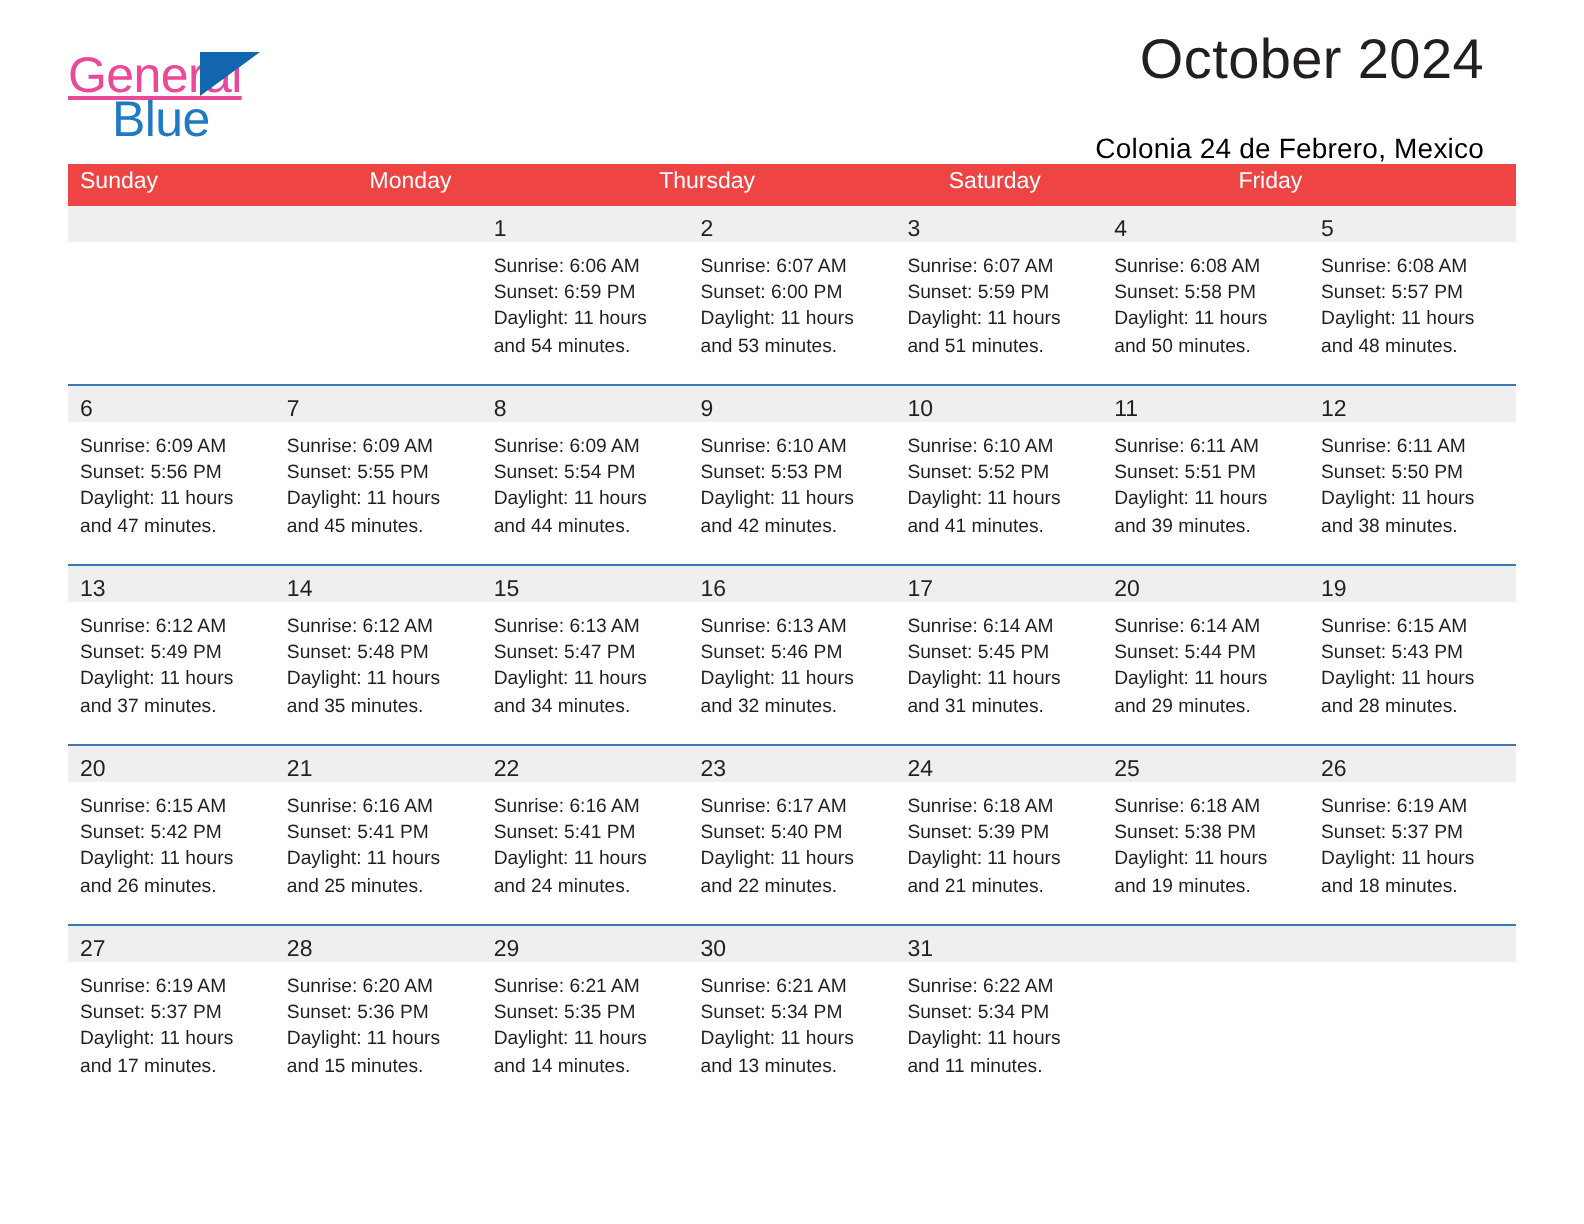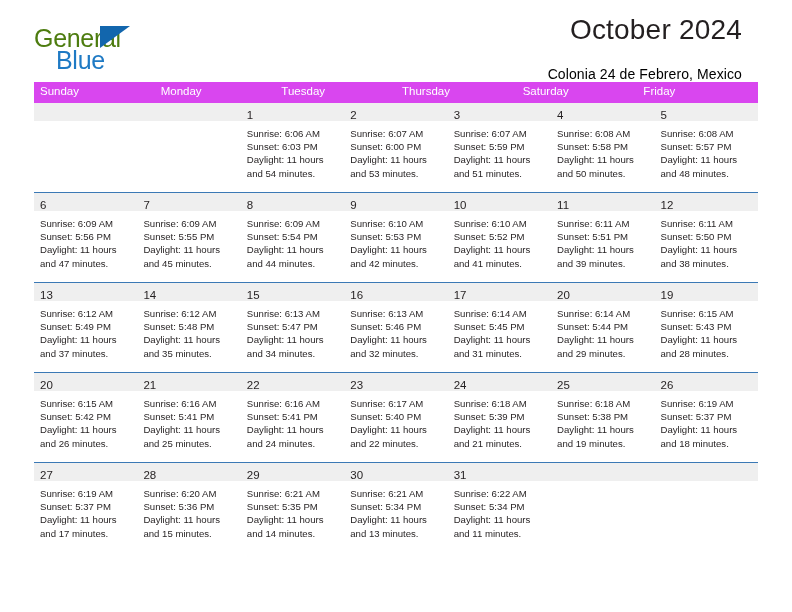--- a/index.html
+++ b/index.html
@@ -10,22 +10,23 @@
     color:#231f20;
     overflow:hidden;
   }
   .page { position:relative; width:792px; height:612px; padding:0 34px; }
 
   
   .masthead { position:relative; height:72px; }
   .brand { position:absolute; left:0; top:24px; width:190px; height:48px; }
   .brand-general {
     position:absolute; left:0; top:0;
-    font-size:25px; letter-spacing:-0.3px; color:#4d7c0f;
+    font-size:25px; letter-spacing:-0.3px; color:#ec4899;
     font-family:"Liberation Sans", sans-serif;
+    text-decoration:underline;
   }
   .brand-blue {
     position:absolute; left:22px; top:22px;
     font-size:25px; letter-spacing:-0.3px; color:#1f7ac4;
     font-family:"Liberation Sans", sans-serif;
   }
   .brand-flag {
     position:absolute; left:66px; top:2px;
     width:0; height:0;
     border-left:30px solid #1266ad;
@@ -35,21 +36,21 @@
   .cal-title {
     font-size:28px; font-weight:normal; color:#231f20; line-height:1.15;
     letter-spacing:0.2px;
   }
   .cal-subtitle {
     font-size:14px; color:#000000; margin-top:20px; letter-spacing:0.1px;
   }
 
   
   .calendar { width:724px; margin-top:10px; }
-  .weekdays { display:flex; background:#d946ef; height:21px; }
+  .weekdays { display:flex; background:#ef4444; height:21px; }
   .weekday {
     flex:1 1 0; color:#ffffff; font-size:11.5px;
     padding:4px 0 0 6px; line-height:1;
   }
 
   .week { display:flex; border-top:1px solid #3b79b5; }
   .week:first-of-type { border-top:none; }
   .daycell { flex:1 1 0; min-width:0; position:relative; height:89px; }
   .daynum-band {
     background:#efefef; height:18px; padding:2px 0 0 6px;
@@ -78,21 +79,20 @@
       <div class="cal-subtitle">Colonia 24 de Febrero, Mexico</div>
     </div>
 
   </div>
 
   <div class="calendar">
 
     <div class="weekdays">
       <div class="weekday">Sunday</div>
       <div class="weekday">Monday</div>
-      <div class="weekday">Tuesday</div>
       <div class="weekday">Thursday</div>
       <div class="weekday">Saturday</div>
       <div class="weekday">Friday</div>
     </div>
 
     <div id="weeks-host">
         <div class="week">
           <div class="daycell blank">
             <div class="daynum-band"><span class="daynum"></span></div>
             <div class="details">
@@ -108,21 +108,21 @@
               <div></div>
               <div></div>
               <div></div>
               <div></div>
             </div>
           </div>
           <div class="daycell">
             <div class="daynum-band"><span class="daynum">1</span></div>
             <div class="details">
               <div>Sunrise: 6:06 AM</div>
-              <div>Sunset: 6:03 PM</div>
+              <div>Sunset: 6:59 PM</div>
               <div>Daylight: 11 hours</div>
               <div>and 54 minutes.</div>
             </div>
           </div>
           <div class="daycell">
             <div class="daynum-band"><span class="daynum">2</span></div>
             <div class="details">
               <div>Sunrise: 6:07 AM</div>
               <div>Sunset: 6:00 PM</div>
               <div>Daylight: 11 hours</div>

